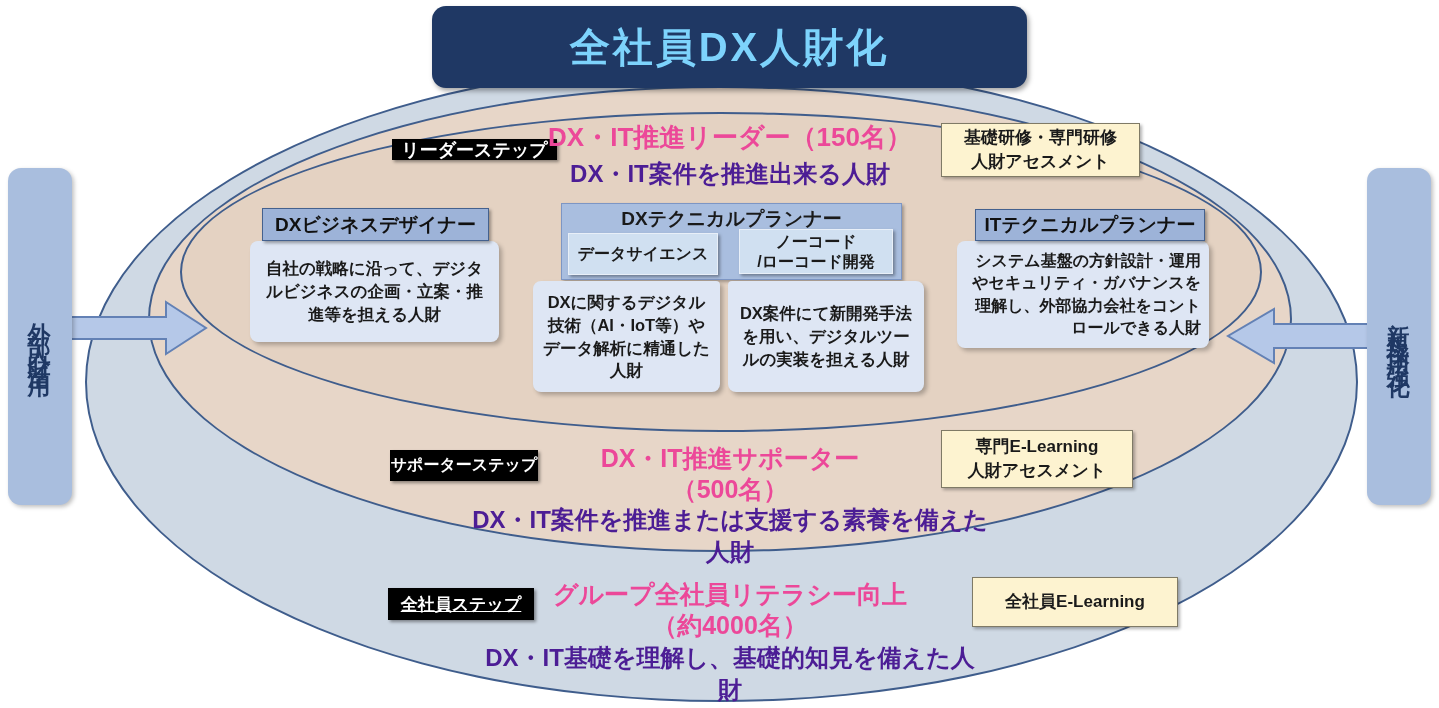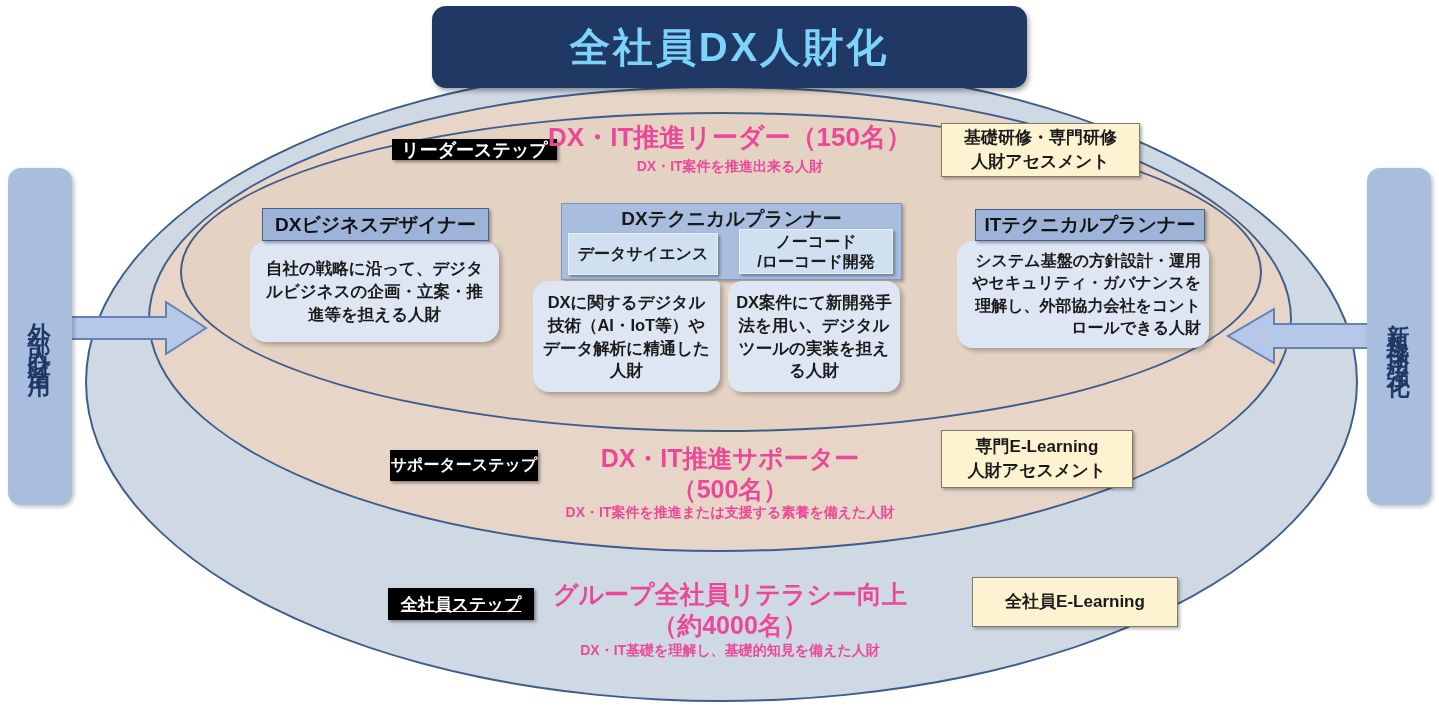--- a/index.html
+++ b/index.html
@@ -32,21 +32,21 @@
     display:flex;align-items:center;justify-content:center;box-shadow:2px 2px 3px rgba(0,0,0,0.4);}
   #tag-leader{left:392px;top:139px;width:165px;height:21px;font-size:18px;}
   #tag-supporter{left:390px;top:450px;width:148px;height:31px;font-size:16px;}
   #tag-allstaff{left:388px;top:588px;width:146px;height:32px;font-size:17px;text-decoration:underline;}
 
   .step-heading{position:absolute;z-index:6;text-align:center;color:#ec4899;white-space:pre-line;}
   #heading-leader{left:520px;top:123px;width:420px;font-size:26px;line-height:1.15;}
   #heading-supporter{left:530px;top:443px;width:400px;font-size:25px;line-height:1.22;}
   #heading-allstaff{left:500px;top:579px;width:460px;font-size:25px;line-height:1.22;}
 
-  .step-red{position:absolute;z-index:6;text-align:center;color:#ec4899;font-size:14px;white-space:pre-line;}
+  .step-red{position:absolute;z-index:6;text-align:center;color:#4c1d95;font-size:24px;white-space:pre-line;}
   #red-leader{left:520px;top:158px;width:420px;}
   #red-supporter{left:470px;top:504px;width:520px;}
   #red-allstaff{left:480px;top:642px;width:500px;}
 
   .badge{position:absolute;background:#fdf3d0;border:1.5px solid #7f7a66;z-index:6;
     display:flex;align-items:center;justify-content:center;text-align:center;
     font-size:17px;line-height:1.4;white-space:pre-line;box-shadow:2px 2px 3px rgba(0,0,0,0.3);box-sizing:border-box;}
   #badge-leader{left:941px;top:123px;width:199px;height:54px;}
   #badge-supporter{left:941px;top:430px;width:192px;height:58px;}
   #badge-allstaff{left:938px;top:577px;width:206px;height:50px;margin-left:34px;}
@@ -59,27 +59,27 @@
 
   #role2-container{position:absolute;left:561px;top:203px;width:341px;height:77px;background:#a9bedf;
     border:1px solid #7d96c4;z-index:6;box-sizing:border-box;box-shadow:2px 2px 3px rgba(0,0,0,0.3);}
   #role2-title{position:absolute;left:561px;top:206px;width:341px;text-align:center;font-size:19px;z-index:7;}
   .subrole{position:absolute;background:#d0e0f1;border:1px solid #e8eff8;z-index:7;
     display:flex;align-items:center;justify-content:center;text-align:center;font-size:16px;
     line-height:1.2;white-space:pre-line;box-shadow:2px 2px 3px rgba(0,0,0,0.35);box-sizing:border-box;}
   #subrole-ds{left:568px;top:233px;width:150px;height:42px;}
   #subrole-nc{left:739px;top:229px;width:154px;height:45px;}
 
-  .role-desc{position:absolute;background:#dee6f4;border-radius:16px;z-index:6;
+  .role-desc{position:absolute;background:#dee6f4;border-radius:8px;z-index:6;
     display:flex;align-items:center;justify-content:center;text-align:center;
     font-size:16.5px;line-height:1.38;padding:6px 8px;box-sizing:border-box;
     box-shadow:3px 3px 4px rgba(0,0,0,0.25);word-break:break-all;}
   #role1-desc{left:250px;top:241px;width:249px;height:101px;}
   #role2-desc-ds{left:533px;top:281px;width:187px;height:111px;border-top-right-radius:4px;}
-  #role2-desc-nc{left:728px;top:281px;width:172px;height:111px;border-top-left-radius:4px;border-radius:14px;}
+  #role2-desc-nc{left:728px;top:281px;width:196px;height:111px;border-top-left-radius:4px;}
   #role3-desc{left:957px;top:241px;width:252px;height:107px;font-size:16px;text-align:right;}
 </style>
 </head>
 <body>
 
 <div id="stage">
 
   <div class="ellipse" id="ellipse-outer"></div>
   <div class="ellipse" id="ellipse-middle"></div>
   <div class="ellipse" id="ellipse-inner"></div>

